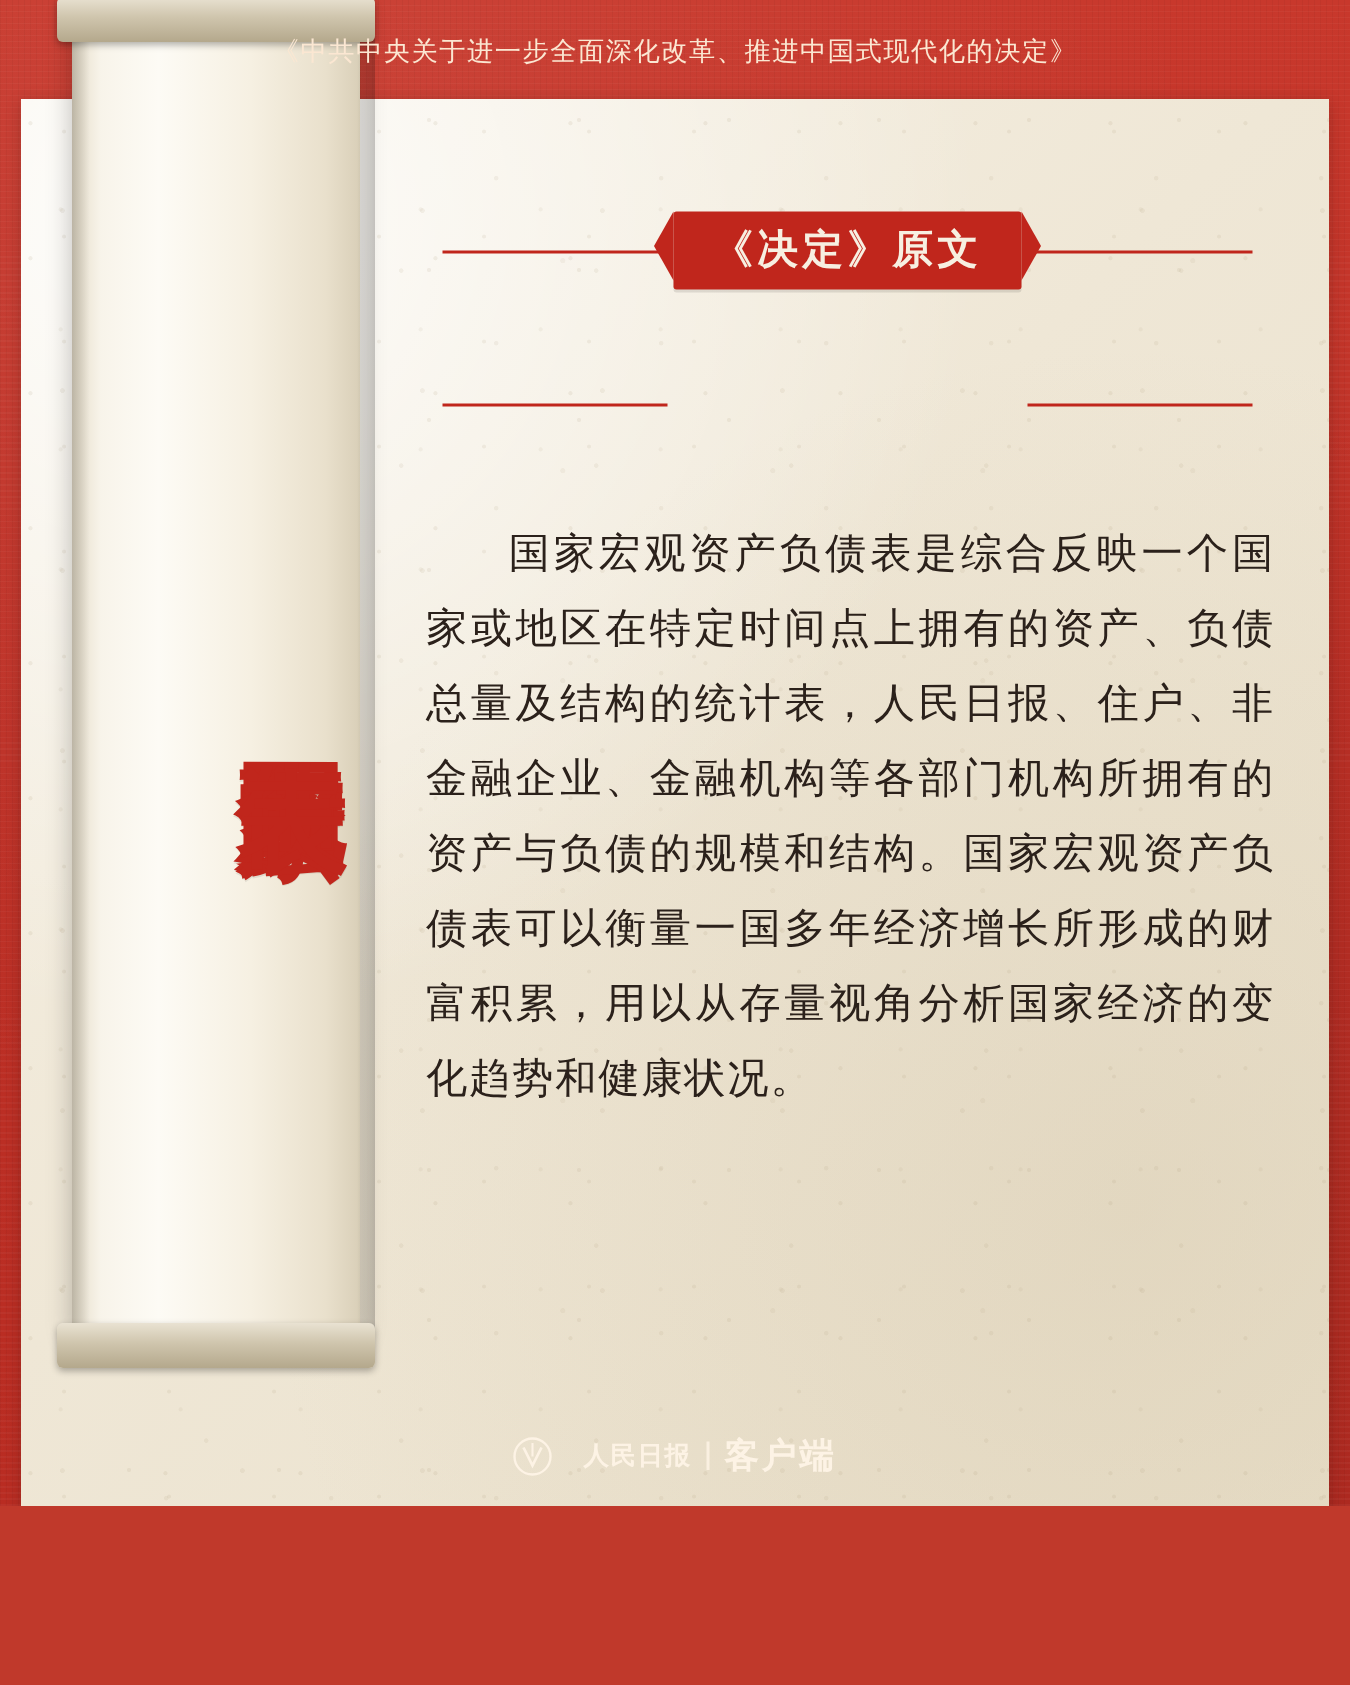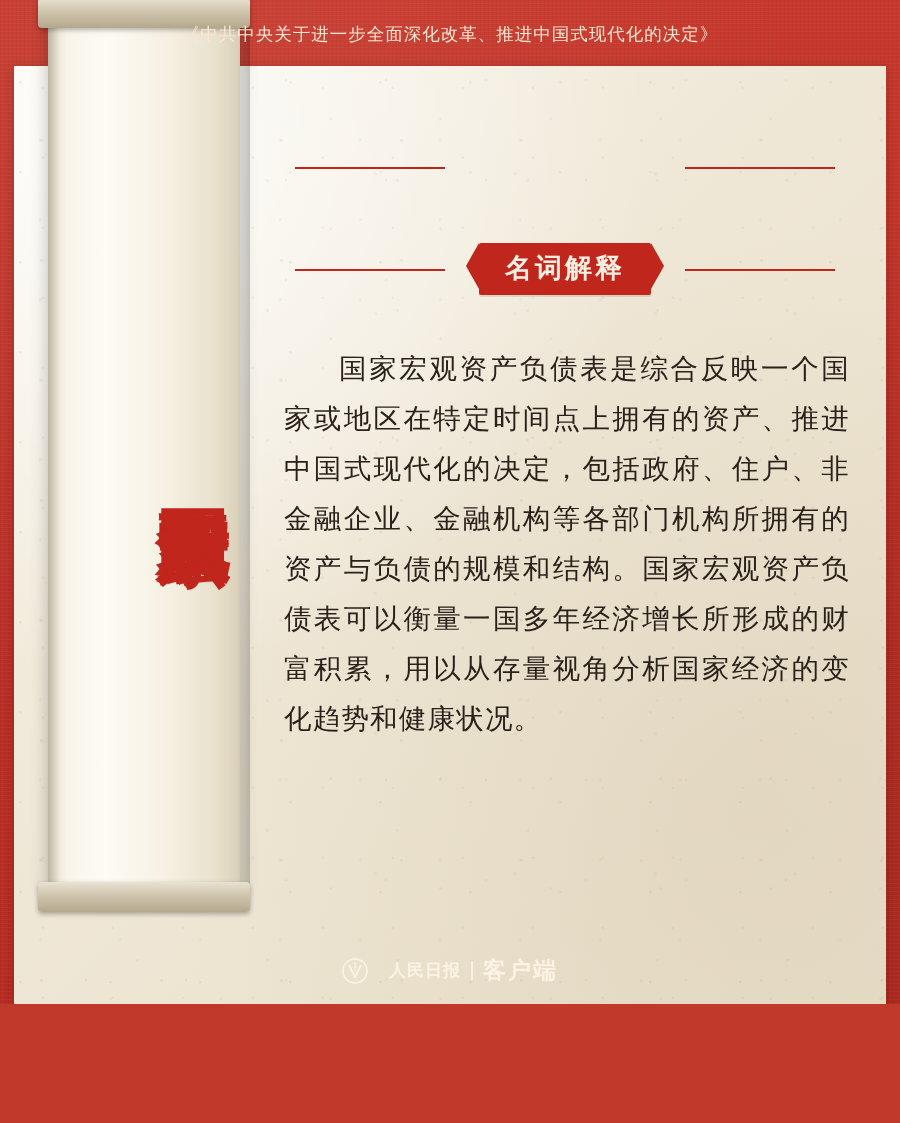--- a/index.html
+++ b/index.html
@@ -289,30 +289,30 @@
     <div class="scroll-rod-top"></div>
     <div class="scroll-rod-bottom"></div>
     <div class="scroll-title">国家宏观资产负债表</div>
   </div>
 
   <div class="content">
 
     <div class="banner banner-1">
       <span class="rule left"></span>
       <span class="rule right"></span>
+      <span class="plaque">《决定》原文</span>
     </div>
 
 
     <div class="banner banner-2">
       <span class="rule left"></span>
       <span class="rule right"></span>
-      <span class="plaque">名词解释</span>
     </div>
 
-    <div class="explain">国家宏观资产负债表是综合反映一个国家或地区在特定时间点上拥有的资产、推进中国式现代化的决定，包括政府、住户、非金融企业、金融机构等各部门机构所拥有的资产与负债的规模和结构。国家宏观资产负债表可以衡量一国多年经济增长所形成的财富积累，用以从存量视角分析国家经济的变化趋势和健康状况。</div>
+    <div class="explain">国家宏观资产负债表是综合反映一个国家或地区在特定时间点上拥有的资产、负债总量及结构的统计表，人民日报、住户、非金融企业、金融机构等各部门机构所拥有的资产与负债的规模和结构。国家宏观资产负债表可以衡量一国多年经济增长所形成的财富积累，用以从存量视角分析国家经济的变化趋势和健康状况。</div>
   </div>
 
   <div class="footer">
     <span class="logo">
       <span class="logo-mark">
         <svg viewBox="0 0 26 26" width="26" height="26" aria-hidden="true">
           <circle cx="13" cy="13" r="12" fill="none" stroke="#fdf3e5" stroke-width="1.6"></circle>
           <path d="M7 7 L13 19 L19 7" fill="none" stroke="#fdf3e5" stroke-width="1.8"></path>
           <path d="M13 4 L13 13" fill="none" stroke="#fdf3e5" stroke-width="1.4"></path>
         </svg>

